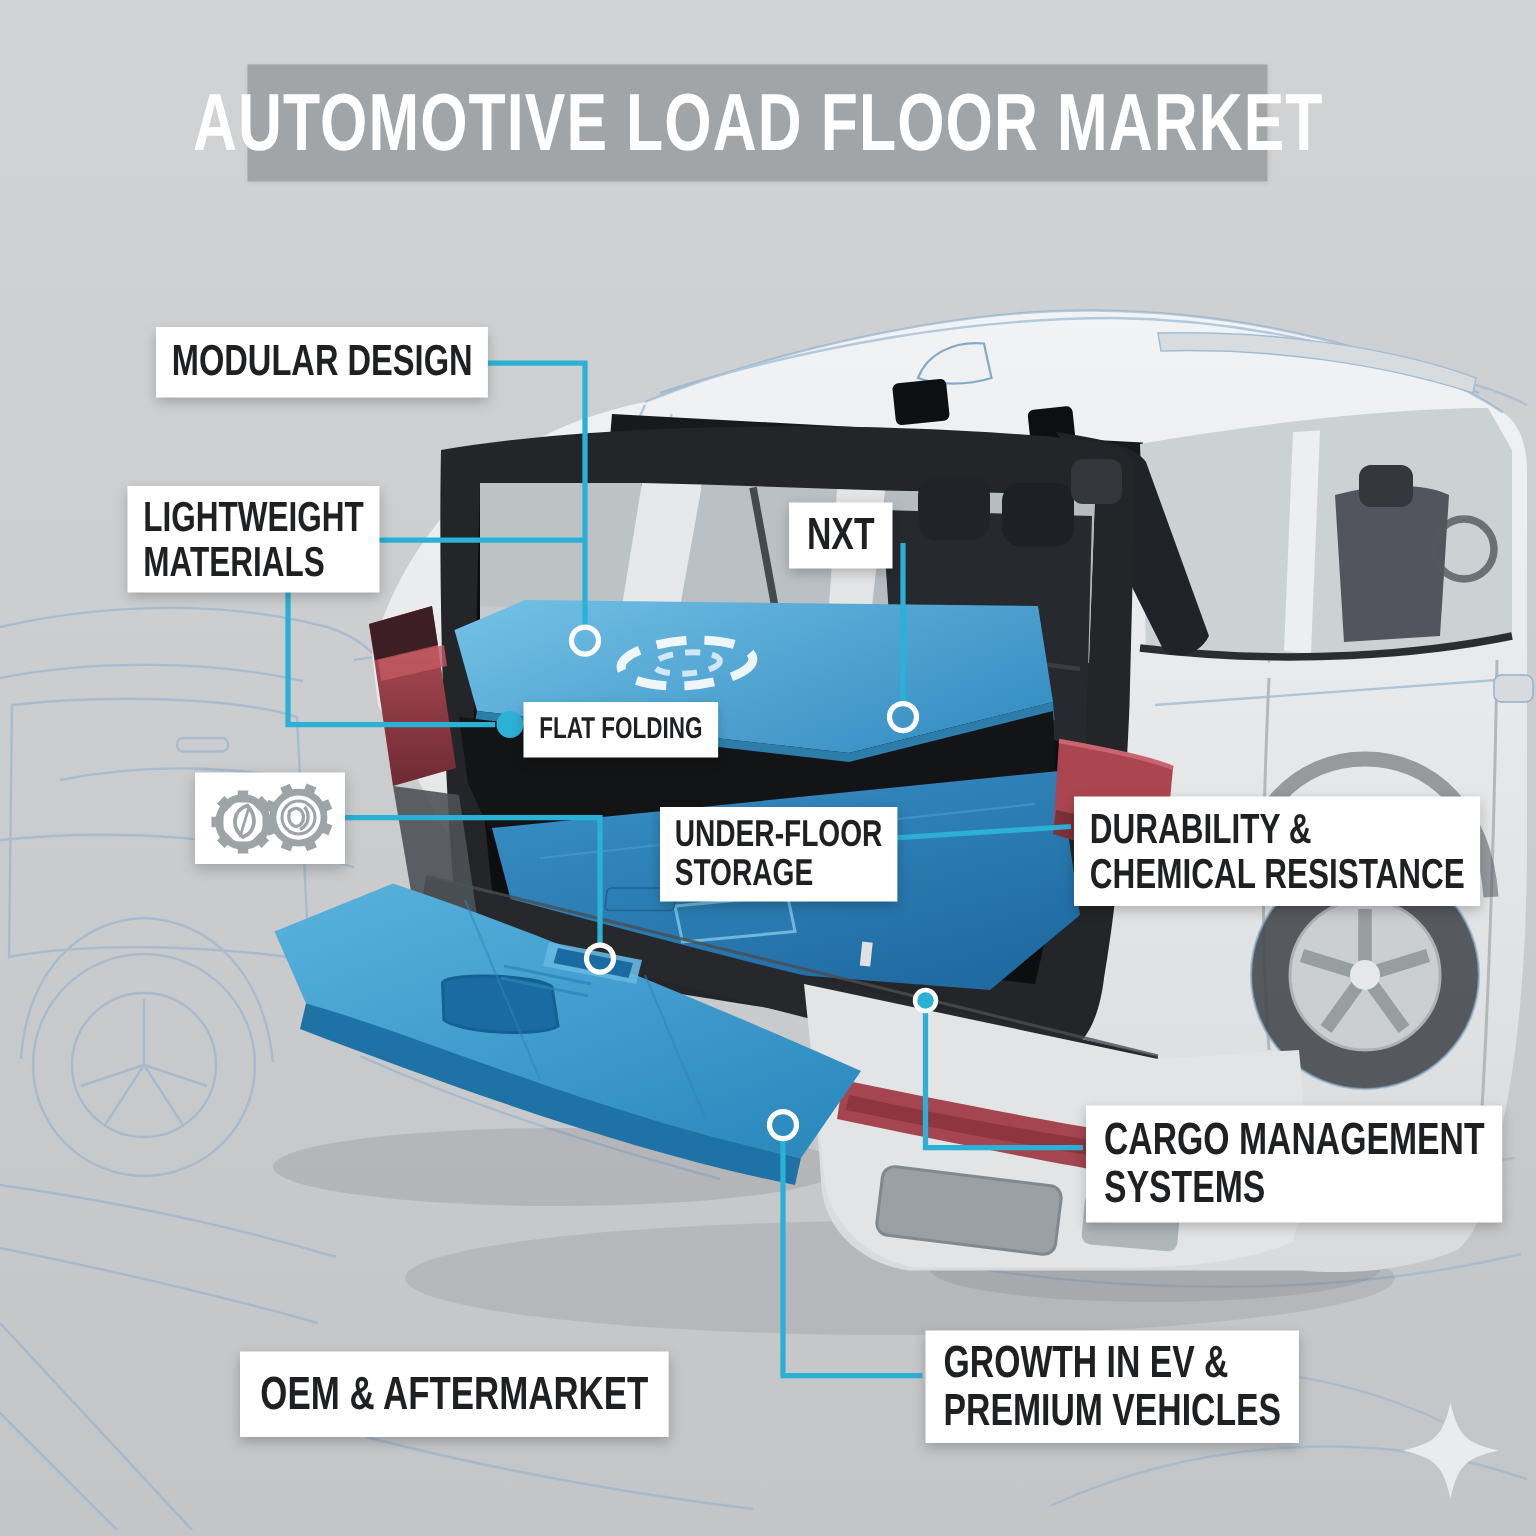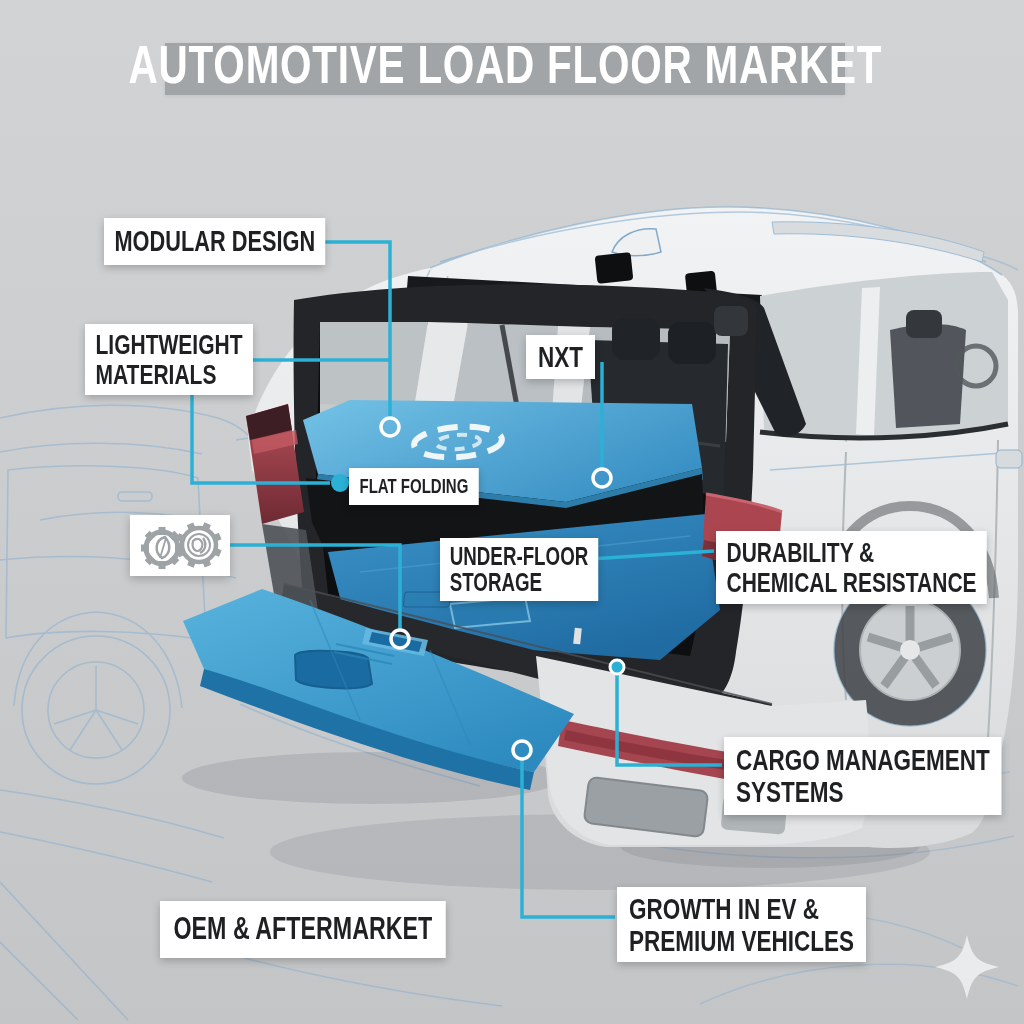--- a/index.html
+++ b/index.html
@@ -3,23 +3,23 @@
 <meta charset="utf-8">
 <style>
   html,body{margin:0;padding:0;background:#9a9c9e;}
   .stage{
     position:relative;width:1024px;height:1024px;overflow:hidden;
     font-family:"Liberation Sans","DejaVu Sans",sans-serif;
     background:linear-gradient(180deg,#d1d3d5 0%,#cbcdcf 45%,#c3c5c7 100%);
   }
   .art{position:absolute;left:0;top:0;width:1024px;height:1024px;}
   .banner{
-    position:absolute;left:165px;top:43px;width:680px;height:52px;
+    position:absolute;left:165px;top:43px;width:680px;height:78px;
     background:rgba(157,161,164,0.93);
-    display:flex;align-items:flex-end;justify-content:center;
+    display:flex;align-items:center;justify-content:center;
     box-shadow:0 1px 4px rgba(0,0,0,0.08);
   }
   .banner-text{
     color:#ffffff;font-size:54px;font-weight:bold;white-space:nowrap;
     transform:scale(0.75,1);transform-origin:center center;letter-spacing:1px;
   }
   .callout{
     position:absolute;background:#ffffff;color:#1e2022;font-weight:bold;
     transform:scale(0.75,1);transform-origin:left top;white-space:nowrap;
     box-shadow:0 3px 9px rgba(0,0,0,0.22);line-height:1.06;

